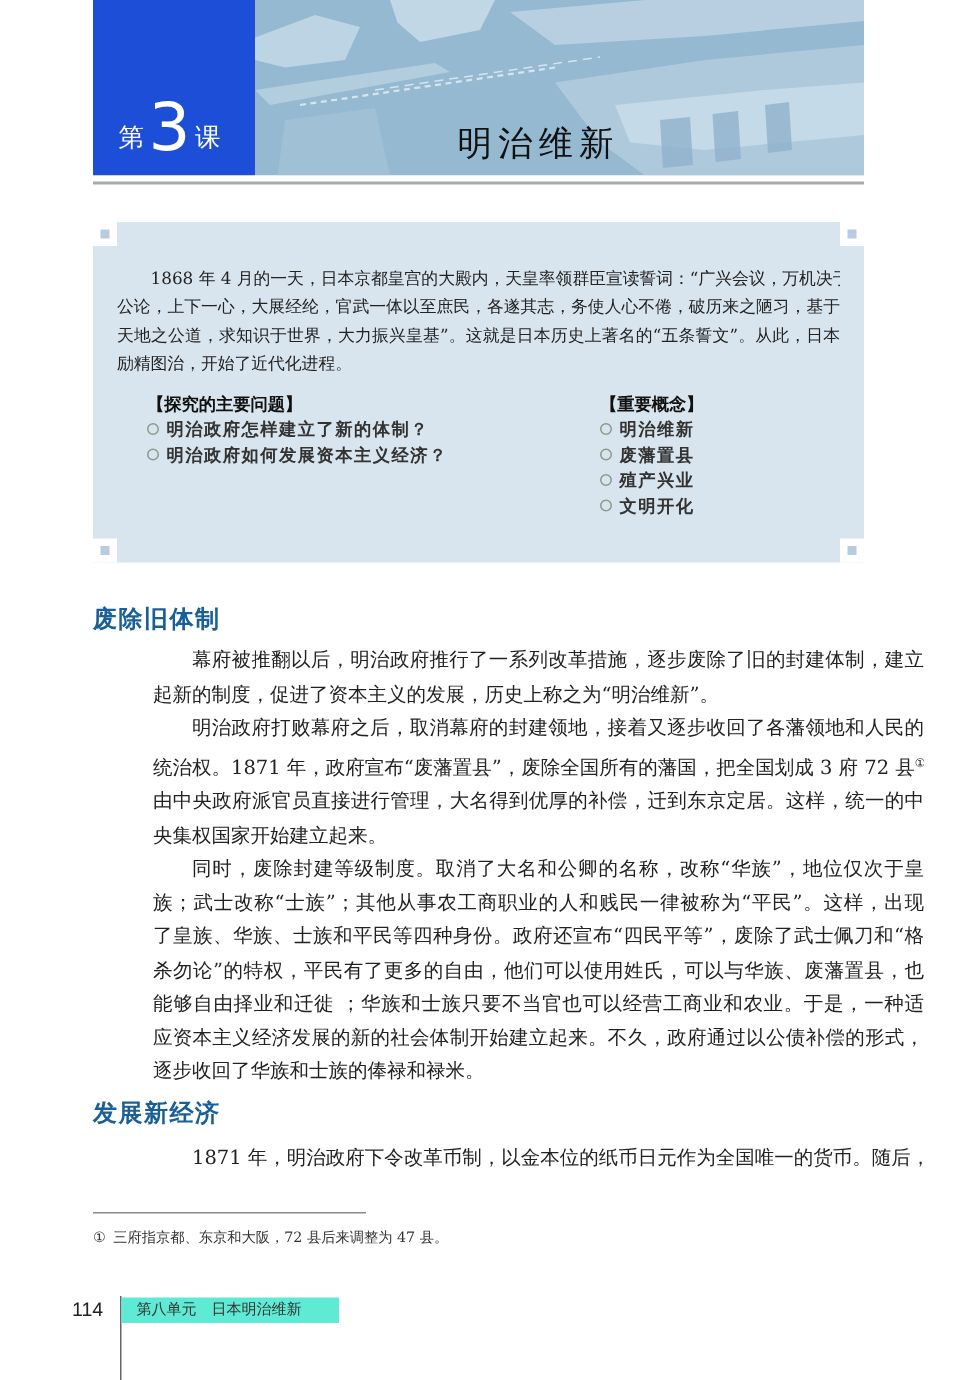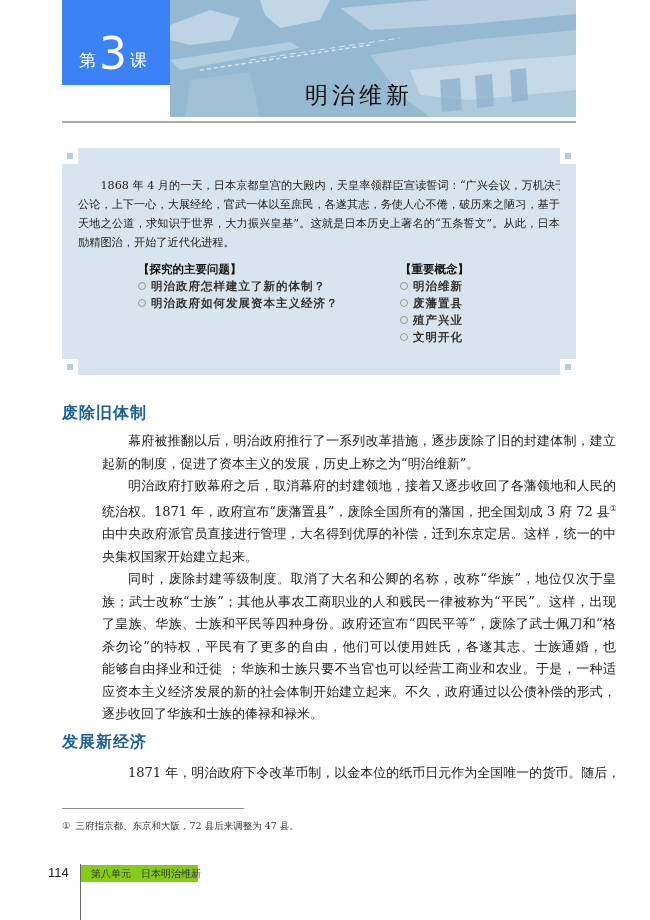--- a/index.html
+++ b/index.html
@@ -5,42 +5,42 @@
   html, body { margin:0; padding:0; }
   body {
     width:650px; height:920px; position:relative; overflow:hidden;
     background:#ffffff; color:#222;
     font-family:"DejaVu Serif", "Liberation Serif", serif;
   }
   .abs { position:absolute; }
 
   
   .header { left:62px; top:0; width:514px; height:117px; overflow:hidden; }
-  .lesson-block { position:absolute; left:0; top:0; width:108px; height:85px; background:#3b82f6; }
+  .lesson-block { position:absolute; left:0; top:0; width:108px; height:117px; background:#1d4ed8; }
   .lesson-label { position:absolute; left:17px; bottom:9px; color:#fff; white-space:nowrap;
     font-family:"DejaVu Sans", "Liberation Sans", sans-serif; }
   .lesson-label .pre, .lesson-label .suf { font-size:17px; vertical-align:baseline; }
   .lesson-label .num { font-size:44px; line-height:44px; margin:0 3px; vertical-align:-3px; }
   .header-image { position:absolute; left:108px; top:0; width:406px; height:117px; background:#95b9d0; }
   .header-image svg { position:absolute; left:0; top:0; }
   .lesson-title { position:absolute; left:135px; top:80px; font-size:23px; letter-spacing:4px; color:#111;
     font-family:"DejaVu Serif", "Liberation Serif", serif; white-space:nowrap; }
   .header-rule { left:62px; top:121px; width:514px; height:2px; background:#a9a9a9; }
 
   
   .intro-box { left:62px; top:148px; width:514px; height:227px; background:#d9e5ee; }
   .corner { position:absolute; width:16px; height:16px; background:#ffffff; }
   .corner::after { content:""; position:absolute; left:5px; top:5px; width:6px; height:6px; background:#b7cce0; }
   .c-tl { left:0; top:0; } .c-tr { right:0; top:0; } .c-bl { left:0; bottom:0; } .c-br { right:0; bottom:0; }
   .intro-text { position:absolute; left:16px; top:28px; width:482px; font-size:11.2px; line-height:19px; color:#222; }
   .line { display:block; white-space:nowrap; text-align:justify; text-align-last:justify; overflow:hidden; }
   .line.last { text-align-last:left; }
   .line.indent { padding-left:2em; }
   .list-col { position:absolute; top:113px; font-size:11.5px; line-height:17px; color:#333; }
-  .list-col.questions { left:36px; width:280px;margin-left:40px; }
+  .list-col.questions { left:36px; width:280px; }
   .list-col.concepts { left:338px; width:150px; }
   .list-title { font-weight:bold; color:#111; font-family:"DejaVu Sans", "Liberation Sans", sans-serif; font-size:11.5px; }
   .list-item { white-space:nowrap; letter-spacing:1px;font-weight:bold; }
   .bullet { display:inline-block; width:8px; height:8px; border:1px solid #8c9a8c; border-radius:50%;
     margin-right:5px; vertical-align:-0px; box-sizing:border-box; }
 
   
   .section-heading { font-family:"DejaVu Sans", "Liberation Sans", sans-serif; font-weight:bold; font-size:16px;
     line-height:20px; color:#1b5f97; letter-spacing:1px; white-space:nowrap; }
   .body-text { width:514px; font-size:13px; line-height:22.5px; color:#222;margin-left:40px; }
@@ -48,21 +48,21 @@
 
   
   .footnote-rule { left:62px; top:808px; width:182px; height:1px; background:#8a8a8a; }
   .footnote { left:62px; top:819px; font-size:9.5px; line-height:14px; color:#333; white-space:nowrap; }
   .footnote .marker { margin-right:5px; }
 
   
   .page-number { left:48px; top:864px; font-family:Liberation Sans, sans-serif; font-size:13px;
     line-height:18px; color:#222; }
   .footer-vline { left:80px; top:864px; width:1px; height:56px; background:#666; }
-  .footer-unit { left:81px; top:865px; width:117px; height:17px; background:#84cc16;
+  .footer-unit { left:81px; top:865px; width:145px; height:17px; background:#5eead4;
     font-family:"DejaVu Sans", "Liberation Sans", sans-serif; font-size:10px; line-height:17px; color:#333;
     padding-left:10px; box-sizing:border-box; white-space:nowrap; }
 </style>
 </head>
 <body>
 
 <div class="abs header">
   <div class="lesson-block">
     <div class="lesson-label">
       <span class="pre">第</span><span class="num">3</span><span class="suf">课</span>
@@ -136,21 +136,21 @@
   <span class="line last">起新的制度，促进了资本主义的发展，历史上称之为“明治维新”。</span>
 
   <span class="line indent">明治政府打败幕府之后，取消幕府的封建领地，接着又逐步收回了各藩领地和人民的</span>
   <span class="line"><span>统治权。1871 年，政府宣布“废藩置县”，废除全国所有的藩国，把全国划成 3 府 72 县</span><span class="fn-ref">①</span></span>
   <span class="line">由中央政府派官员直接进行管理，大名得到优厚的补偿，迁到东京定居。这样，统一的中</span>
   <span class="line last">央集权国家开始建立起来。</span>
 
   <span class="line indent">同时，废除封建等级制度。取消了大名和公卿的名称，改称“华族”，地位仅次于皇</span>
   <span class="line">族；武士改称“士族”；其他从事农工商职业的人和贱民一律被称为“平民”。这样，出现</span>
   <span class="line">了皇族、华族、士族和平民等四种身份。政府还宣布“四民平等”，废除了武士佩刀和“格</span>
-  <span class="line">杀勿论”的特权，平民有了更多的自由，他们可以使用姓氏，各遂其志、士族通婚，也</span>
+  <span class="line">杀勿论”的特权，平民有了更多的自由，他们可以使用姓氏，可以与华族、废藩置县，也</span>
   <span class="line">能够自由择业和迁徙 ；华族和士族只要不当官也可以经营工商业和农业。于是，一种适</span>
   <span class="line">应资本主义经济发展的新的社会体制开始建立起来。不久，政府通过以公债补偿的形式，</span>
   <span class="line last">逐步收回了华族和士族的俸禄和禄米。</span>
 </div>
 
 <div class="abs section-heading" style="left:62px; top:732px;">发展新经济</div>
 
 <div class="abs body-text" style="left:62px; top:762px;">
   <span class="line indent">1871 年，明治政府下令改革币制，以金本位的纸币日元作为全国唯一的货币。随后，</span>
 </div>

